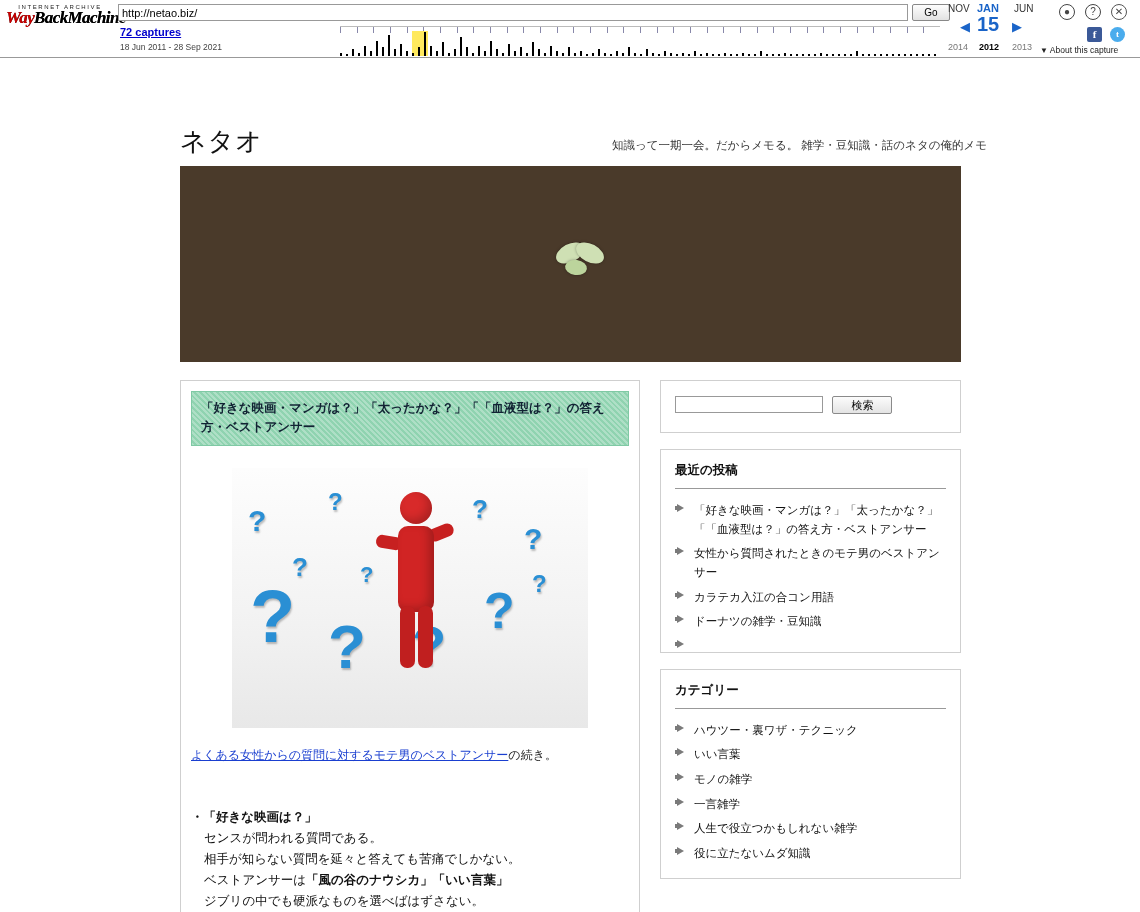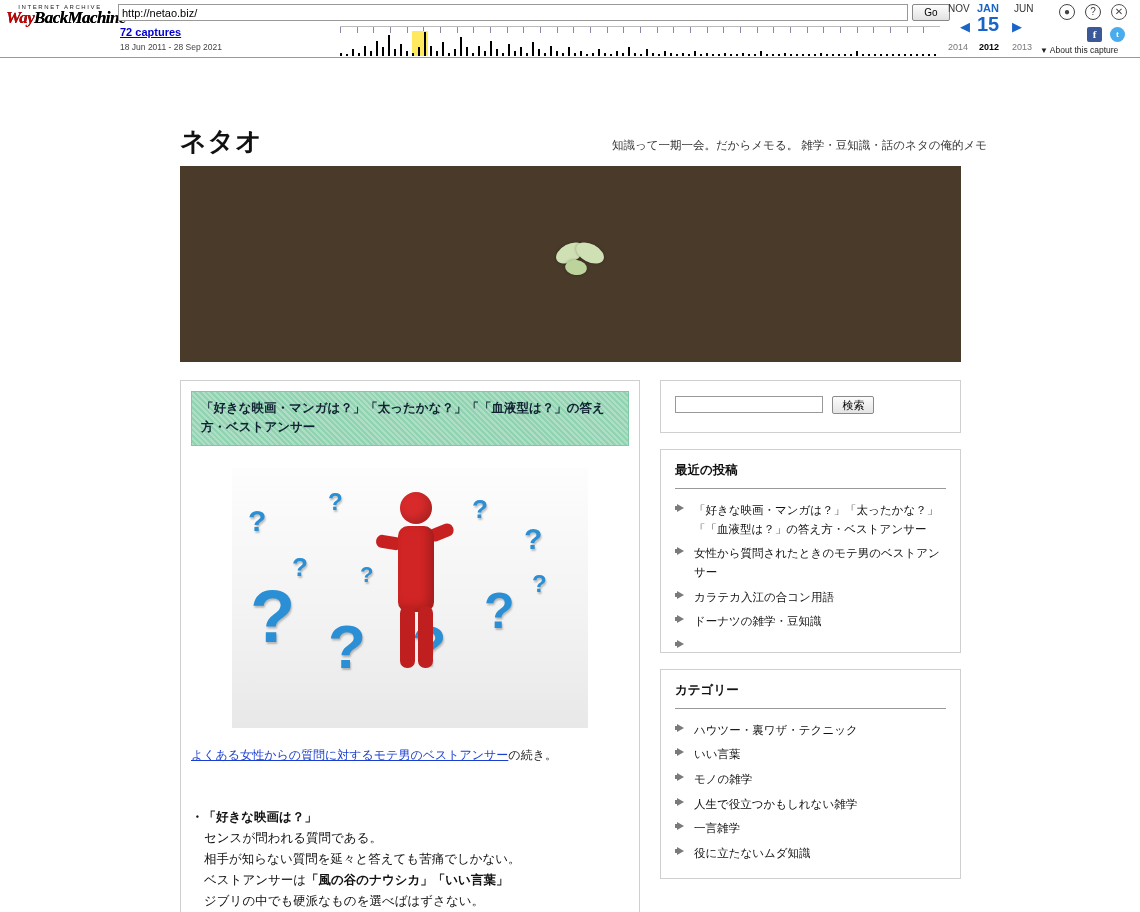--- a/index.html
+++ b/index.html
@@ -228,21 +228,21 @@
     position: relative;
     width: 1140px;
     height: 854px;
     background: #ffffff;
     overflow: hidden;
   }
   .site-title {
     position: absolute;
     left: 180px; top: 66px;
     font-size: 26px;
-    font-weight: bold;
+    font-weight: normal;
     color: #111;
     letter-spacing: 1px;
   }
   .site-desc {
     position: absolute;
     left: 612px; top: 80px;
     font-size: 11.5px;
     color: #333;
   }
   .banner {
@@ -390,21 +390,21 @@
   .sb-search { height: 53px; padding-top: 14px; }
   .sb-input {
     width: 148px; height: 17px;
     border: 1px solid #999;
     background: #fff;
     vertical-align: middle;
   }
   .sb-btn {
     display: inline-block;
     margin-left: 5px;
-    padding: 1px 9px;
+    padding: 1px 18px;
     height: 18px;
     border: 1px solid #8a8a8a;
     background: linear-gradient(to bottom,#fcfcfc,#e4e4e4);
     font-size: 11px;
     line-height: 15px;
     vertical-align: middle;
     border-radius: 2px;
   }
   .sb-h {
     font-size: 12.5px;
@@ -698,20 +698,20 @@
         <li><span class="arrow"></span></li>
       </ul>
     </div>
 
     <div class="sb-box">
       <div class="sb-h">カテゴリー</div>
       <ul class="sb-list">
         <li><span class="arrow"></span><span>ハウツー・裏ワザ・テクニック</span></li>
         <li><span class="arrow"></span><span>いい言葉</span></li>
         <li><span class="arrow"></span><span>モノの雑学</span></li>
+        <li><span class="arrow"></span><span>一言雑学</span></li>
         <li><span class="arrow"></span><span>人生で役立つかもしれない雑学</span></li>
-        <li><span class="arrow"></span><span>一言雑学</span></li>
         <li><span class="arrow"></span><span>役に立たないムダ知識</span></li>
       </ul>
     </div>
 
   </div>
 </div>
 
 </body></html>

